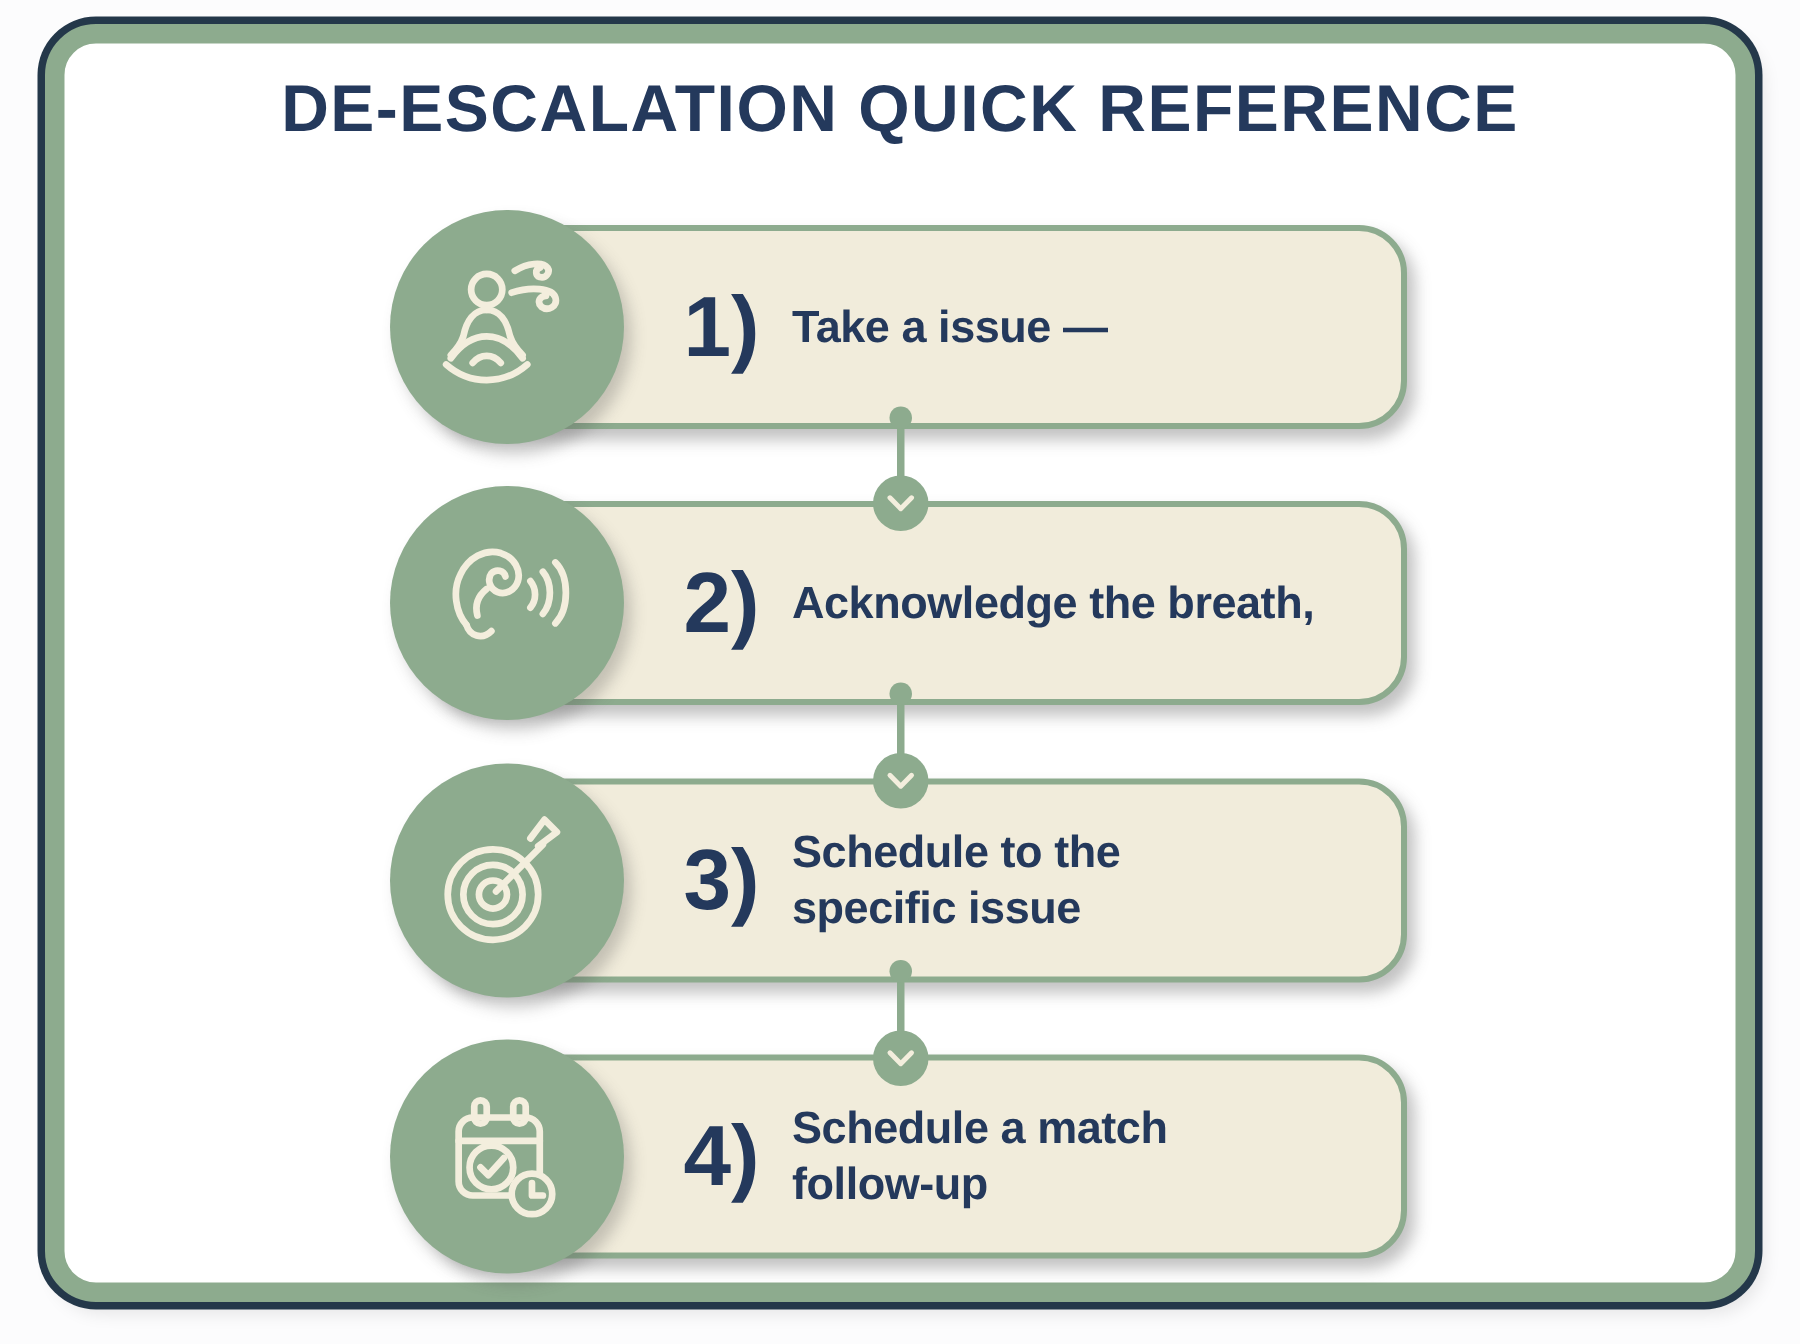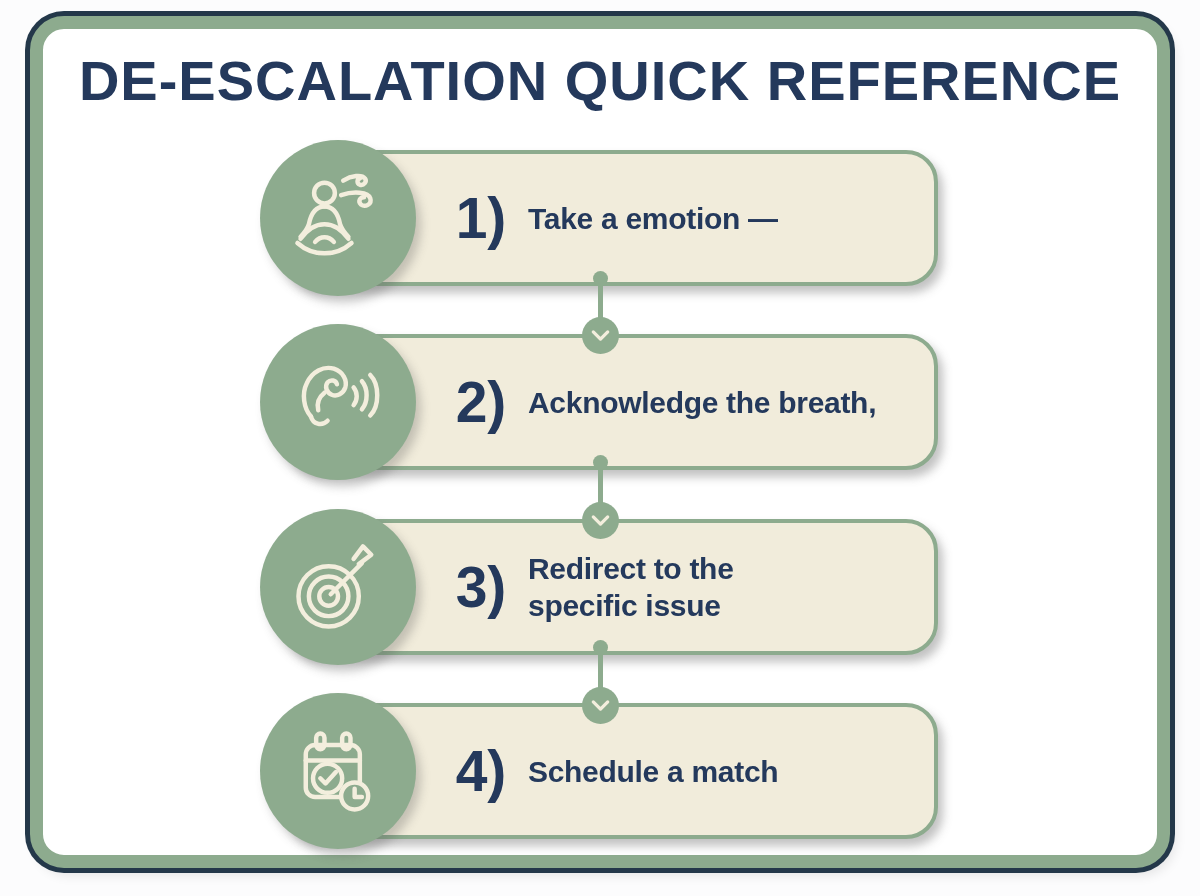--- a/index.html
+++ b/index.html
@@ -21,21 +21,21 @@
   .frame{
     position:absolute;left:30px;top:16px;width:1140px;height:852px;
     background:#ffffff;
     border:13px solid var(--sage);
     border-radius:34px;
     box-shadow:0 0 0 5px var(--frame-navy), 5px 7px 12px rgba(0,0,0,.10);
   }
 
   .title{
     position:absolute;top:48px;left:0;width:100%;margin:0;
-    text-align:center;font-size:56px;font-weight:700;
+    text-align:center;font-size:44px;font-weight:700;
     letter-spacing:1px;color:var(--navy);white-space:nowrap;
   }
 
   .step{position:absolute;left:0;width:1200px;height:0;}
   .card{
     position:absolute;left:285px;width:653px;height:136px;
     background:var(--cream);
     border:4px solid var(--sage);
     border-radius:32px;
     box-shadow:5px 7px 10px rgba(80,80,80,.35);
@@ -79,21 +79,21 @@
 
 <div class="canvas">
   <div class="frame"></div>
 
   <h1 class="title">DE-ESCALATION QUICK REFERENCE</h1>
 
   <section class="step" id="step1">
     <div class="card">
       <div class="num">1)</div>
       <div class="lines">
-        <div>Take a emotion —</div>
+        <div>Take a issue —</div>
       </div>
     </div>
     <div class="badge">
       <svg class="icon-svg" width="104" height="104" viewBox="0 0 100 100">
         <circle cx="37" cy="26" r="10"></circle>
         <path d="M55 14 C63 9 73 8 76 12 C78 15 75 19 71 18 C68 17 68 13 71 12"></path>
         <path d="M53 28 C65 24 79 25 81 31 C83 37 76 40 72 37 C69 34 71 30 75 30"></path>
         <path d="M37 39 C29 39 24 46 22 56 C20 62 17 65 14 68"></path>
         <path d="M37 39 C45 39 50 46 52 56 C54 62 57 65 60 68"></path>
         <path d="M14 70 C22 59 30 56 37 56 C44 56 52 59 60 70"></path>
@@ -119,40 +119,41 @@
         <path d="M73 30 C79 37 79 50 73 57"></path>
         <path d="M81 24 C90 33 90 54 81 63"></path>
       </svg>
     </div>
   </section>
 
   <section class="step" id="step3">
     <div class="card">
       <div class="num">3)</div>
       <div class="lines">
-        <div>Redirect to the</div>
+        <div>Schedule to the</div>
         <div>specific issue</div>
       </div>
     </div>
     <div class="badge">
       <svg class="icon-svg" width="104" height="104" viewBox="0 0 100 100">
         <circle cx="41" cy="59" r="29"></circle>
         <circle cx="41" cy="59" r="19"></circle>
         <circle cx="41" cy="59" r="9"></circle>
         <line x1="43" y1="57" x2="73" y2="27"></line>
         <path d="M65 23 L74 11 L82 19 L70 28"></path>
       </svg>
     </div>
   </section>
 
   <section class="step" id="step4">
     <div class="card">
       <div class="num">4)</div>
       <div class="lines">
         <div>Schedule a match</div>
+        <div>follow-up</div>
       </div>
     </div>
     <div class="badge">
       <svg class="icon-svg" width="104" height="104" viewBox="0 0 100 100">
         <rect x="19" y="25" width="52" height="50" rx="9"></rect>
         <line x1="19" y1="40" x2="71" y2="40"></line>
         <rect x="29" y="14" width="8" height="15" rx="4"></rect>
         <rect x="54" y="14" width="8" height="15" rx="4"></rect>
         <circle cx="40" cy="57" r="14"></circle>
         <path d="M33 57 L38 62 L48 51"></path>

